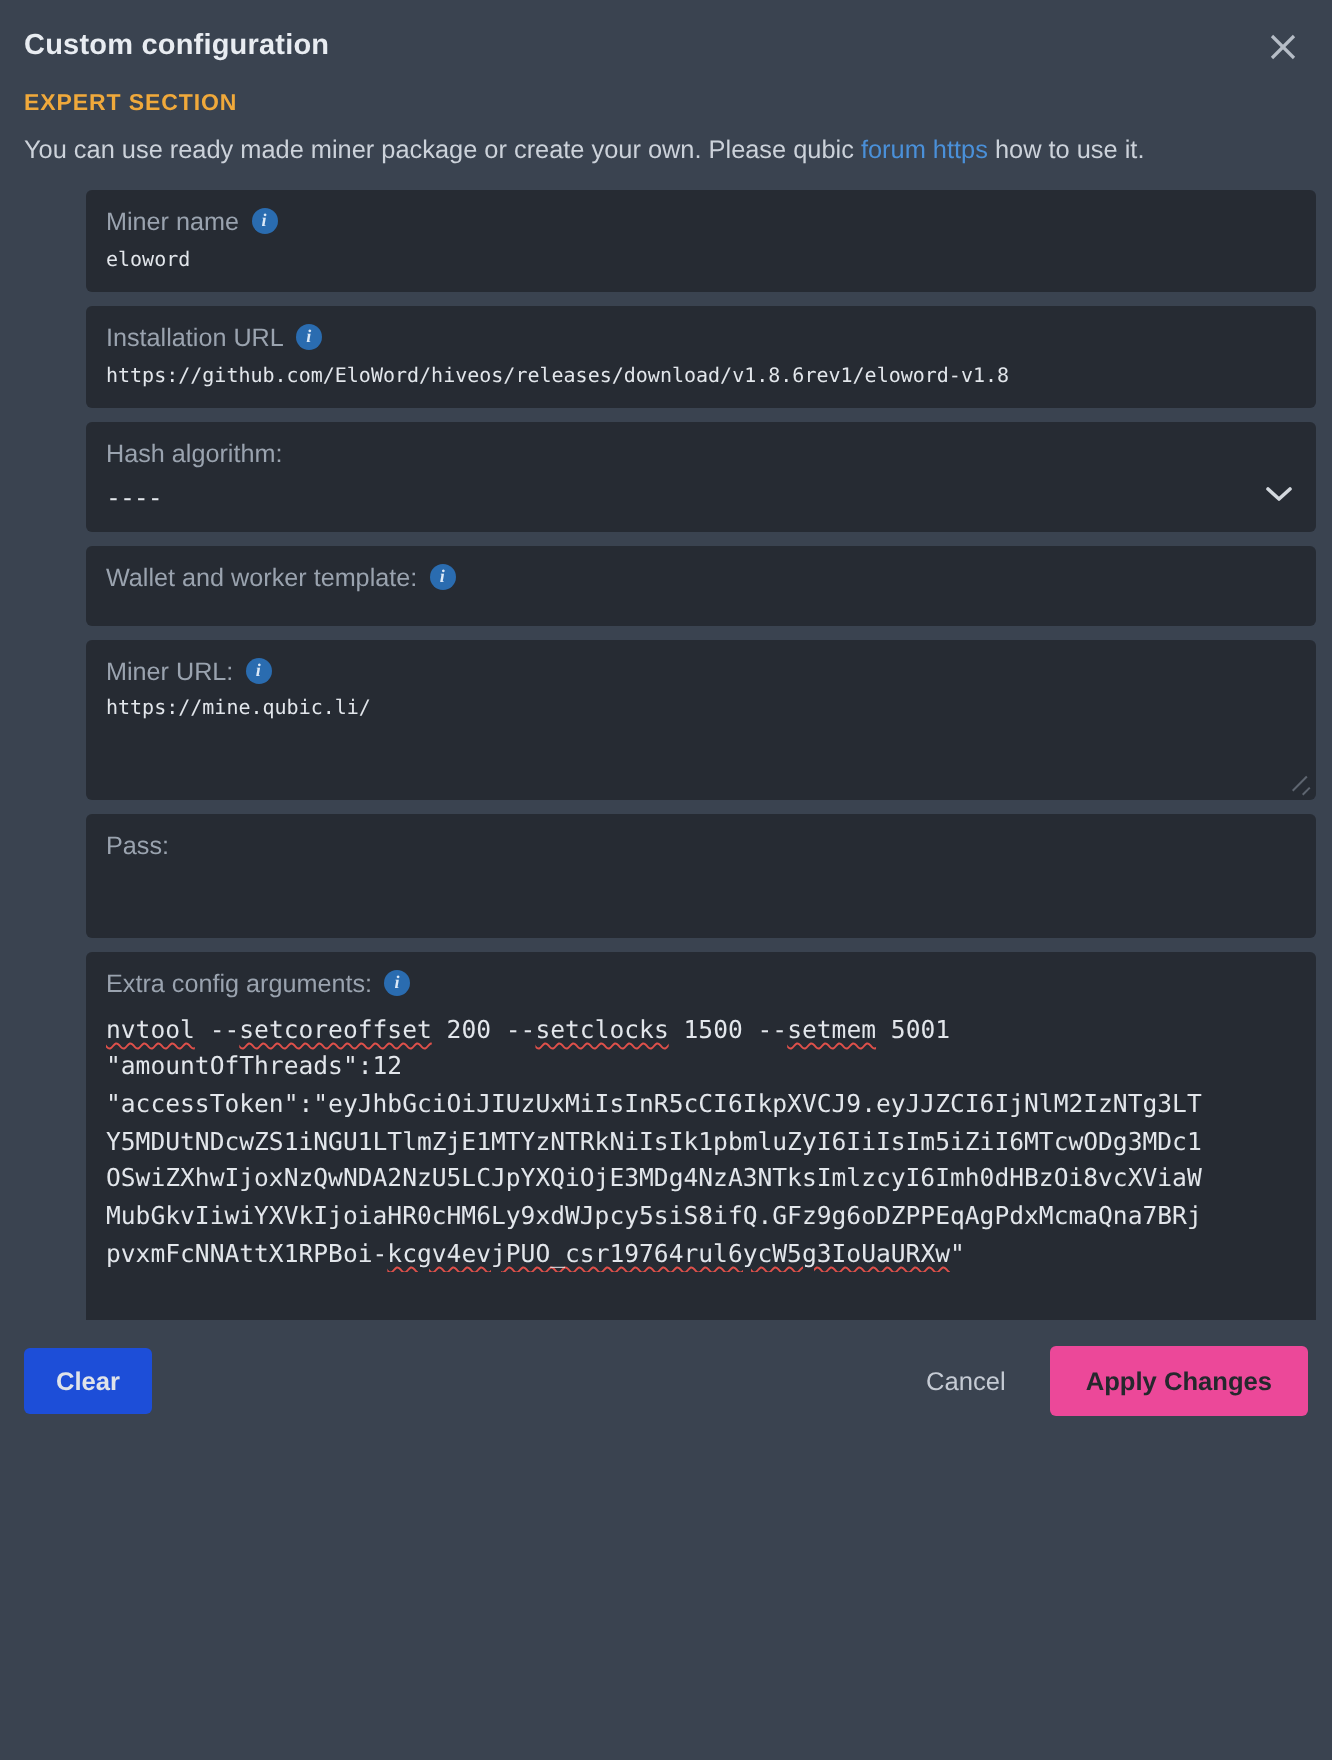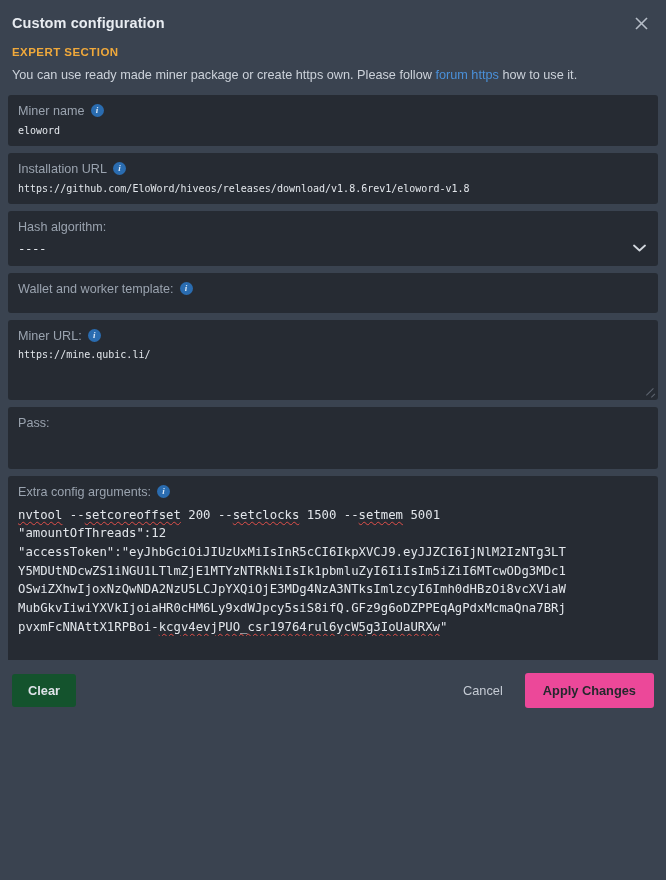--- a/index.html
+++ b/index.html
@@ -84,20 +84,21 @@
     color: #4a90d9;
     text-decoration: none;
     cursor: pointer;
   }
 
   
   .form-body {
     flex: 1 1 auto;
     padding: 0 8px;
     overflow: hidden;
+    margin-left: 35px;
   }
 
   .field {
     background: #262b33;
     border-radius: 3px;
     margin-bottom: 7px;
     padding: 9px 10px 10px 10px;
     position: relative;
   }
 
@@ -233,21 +234,21 @@
     font-family: "Liberation Sans", sans-serif;
     font-size: 12.8px;
     font-weight: bold;
     border: none;
     border-radius: 3px;
     cursor: pointer;
     white-space: nowrap;
   }
 
   .btn-clear {
-    background: #14532d;
+    background: #1d4ed8;
     color: #dfe3e9;
     padding: 9px 16px;
   }
 
   .footer-spacer { flex: 1 1 auto; }
 
   .btn-cancel {
     background: transparent;
     color: #c5cbd4;
     font-weight: normal;
@@ -271,21 +272,21 @@
     <div class="close-btn">
       <svg width="13" height="13" viewBox="0 0 13 13" aria-hidden="true">
         <line x1="1" y1="1" x2="12" y2="12" stroke="#b6bdc7" stroke-width="1.6"></line>
         <line x1="12" y1="1" x2="1" y2="12" stroke="#b6bdc7" stroke-width="1.6"></line>
       </svg>
     </div>
   </div>
 
   <div class="intro">
     <div class="expert-label">EXPERT SECTION</div>
-    <div class="intro-text"><span>You can use ready made miner package or create https own. Please follow </span><a class="intro-link" href="#">forum https</a><span> how to use it.</span></div>
+    <div class="intro-text"><span>You can use ready made miner package or create your own. Please qubic </span><a class="intro-link" href="#">forum https</a><span> how to use it.</span></div>
   </div>
 
   <div class="form-body">
 
     <div class="field">
       <div class="field-label">
         <span>Miner name</span>
         <span class="info-icon">i</span>
       </div>
       <div class="field-value oneline">eloword</div>

